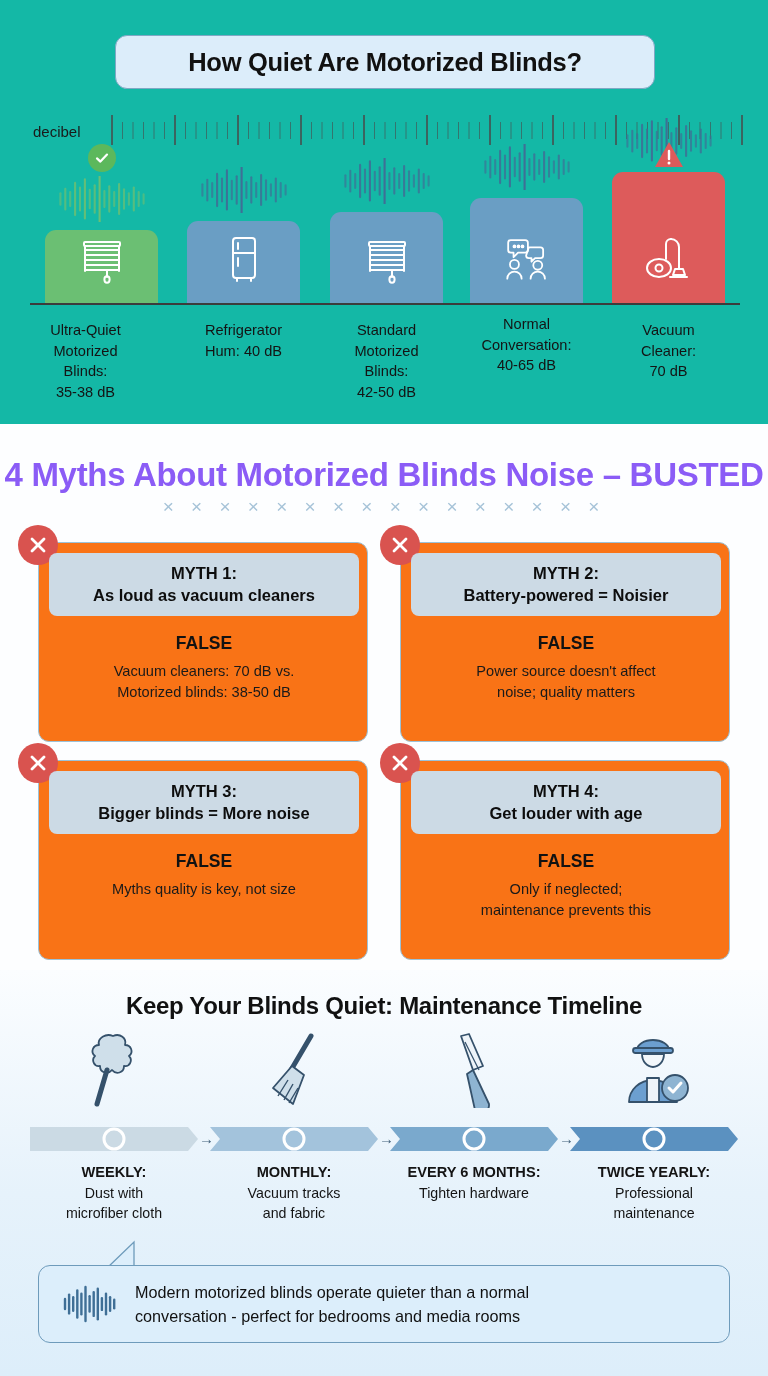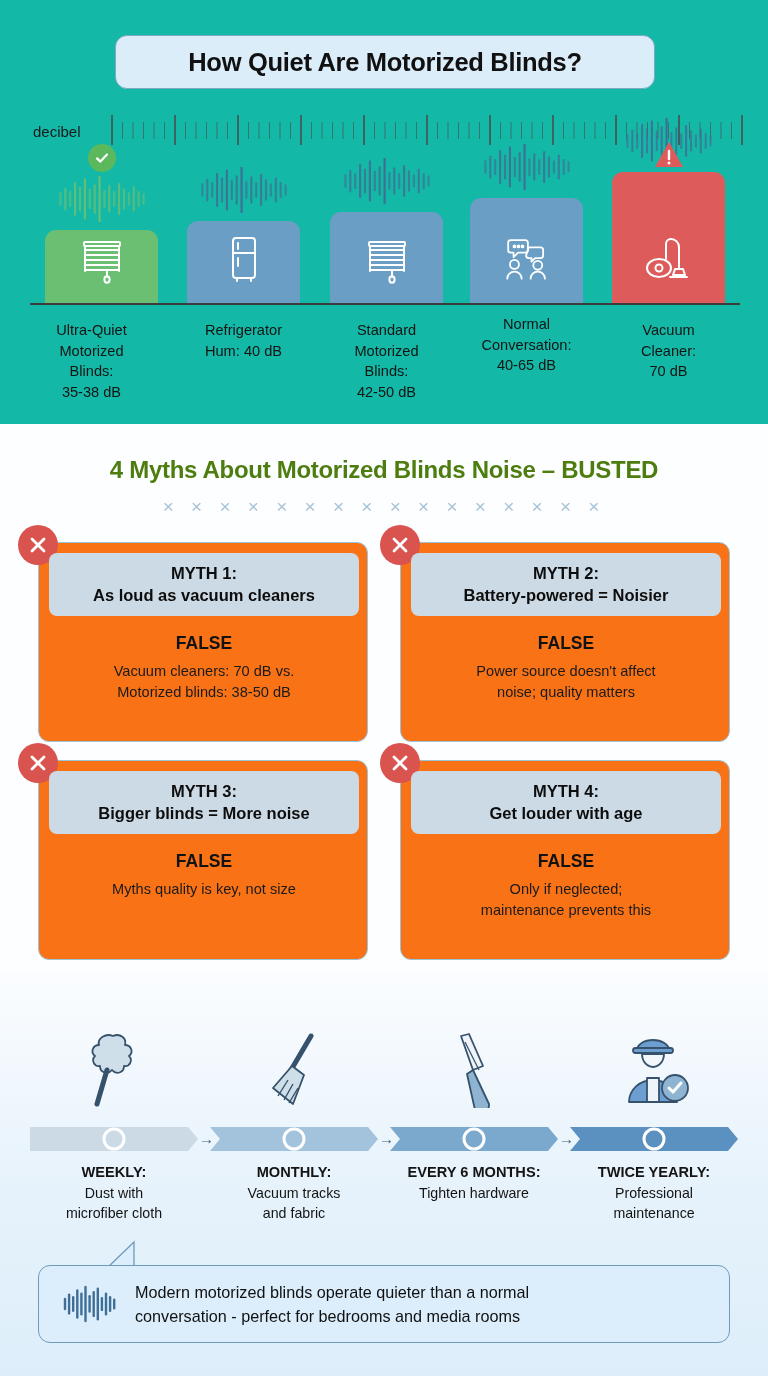--- a/index.html
+++ b/index.html
@@ -55,21 +55,21 @@
     line-height: 1.42;
   }
 
   
   .sec-myths {
     position: absolute; left: 0; top: 424px; width: 768px; height: 546px;
     background: #fdfeff;
   }
   .myths-title {
     position: absolute; left: 0; top: 32px; width: 768px; text-align: center;
-    font-size: 24px; font-weight: bold; color: #4d7c0f; letter-spacing: -0.3px;
+    font-size: 33px; font-weight: bold; color: #8b5cf6; letter-spacing: -0.3px;
   }
   .xrow {
     position: absolute; left: 0; top: 72px; width: 768px; text-align: center;
     font-size: 19px; color: #a6c3d8; letter-spacing: 6px; font-weight: 300;
   }
   .myth-card {
     position: absolute; width: 330px; height: 200px;
     border: 1.2px solid #9cc2d8; border-radius: 11px; background: #f97316;
   }
   .myth-head {
@@ -377,21 +377,21 @@
             <line x1="85.6" y1="18.4" x2="85.6" y2="27.6" stroke="#3f6f96" stroke-width="2.1" stroke-linecap="round" opacity="0.64"></line>
           </svg></div>
         <div style="position: absolute; left: 652.5px; top: -10px;"><svg width="32" height="30" viewBox="0 0 32 30">
             <path d="M16 2 L30 27 H2 Z" fill="#dd5b5b" rx="3"></path>
             <line x1="16" y1="11" x2="16" y2="19" stroke="#fff" stroke-width="2.4" stroke-linecap="round"></line>
             <circle cx="16" cy="23" r="1.5" fill="#fff"></circle>
           </svg></div>
       </div>
     <div class="baseline"></div>
     <div class="cap-row">
-        <div class="cap" style="left: 11px; top: 10px; width: 161px;">
+        <div class="cap" style="left: 5px; top: 10px; width: 161px;">
           <div>Ultra-Quiet</div>
           <div>Motorized</div>
           <div>Blinds:</div>
           <div>35-38 dB</div>
         </div>
         <div class="cap" style="left: 163px; top: 10px; width: 161px;">
           <div>Refrigerator</div>
           <div>Hum: 40 dB</div>
         </div>
         <div class="cap" style="left: 306px; top: 10px; width: 161px;">
@@ -490,20 +490,21 @@
       <div class="myth-false">FALSE</div>
       <div class="myth-body">
         <div>Only if neglected;</div>
         <div>maintenance prevents this</div>
       </div>
         </div>
       </div>
   </div>
 
   <div class="sec-time">
+    <div class="time-title">Keep Your Blinds Quiet: Maintenance Timeline</div>
     <div id="tl-icons">
         <div class="tl-icon" style="left: 75px; width: 78px; text-align: center;"><svg width="70" height="78" viewBox="0 0 70 78">
             <g fill="#cfdfea" stroke="#35516b" stroke-width="1.8" stroke-linejoin="round">
       <path d="M34 6 c7 -3 14 2 12 9 c6 0 9 7 4 11 c4 4 1 11 -5 10 c0 7 -8 9 -12 4 c-4 5 -12 3 -12 -4 c-6 1 -9 -6 -5 -10 c-5 -4 -2 -11 4 -11 c-2 -7 7 -12 14 -9 z"></path>
       <path d="M28 40 L18 74" stroke-width="5" stroke-linecap="round" fill="none"></path>
             </g>
           </svg></div>
         <div class="tl-icon" style="left: 255px; width: 78px; text-align: center;"><svg width="70" height="78" viewBox="0 0 70 78">
             <g stroke="#35516b" stroke-width="1.8" stroke-linejoin="round">
       <line x1="52" y1="6" x2="32" y2="40" stroke-width="5" stroke-linecap="round" fill="none"></line>

